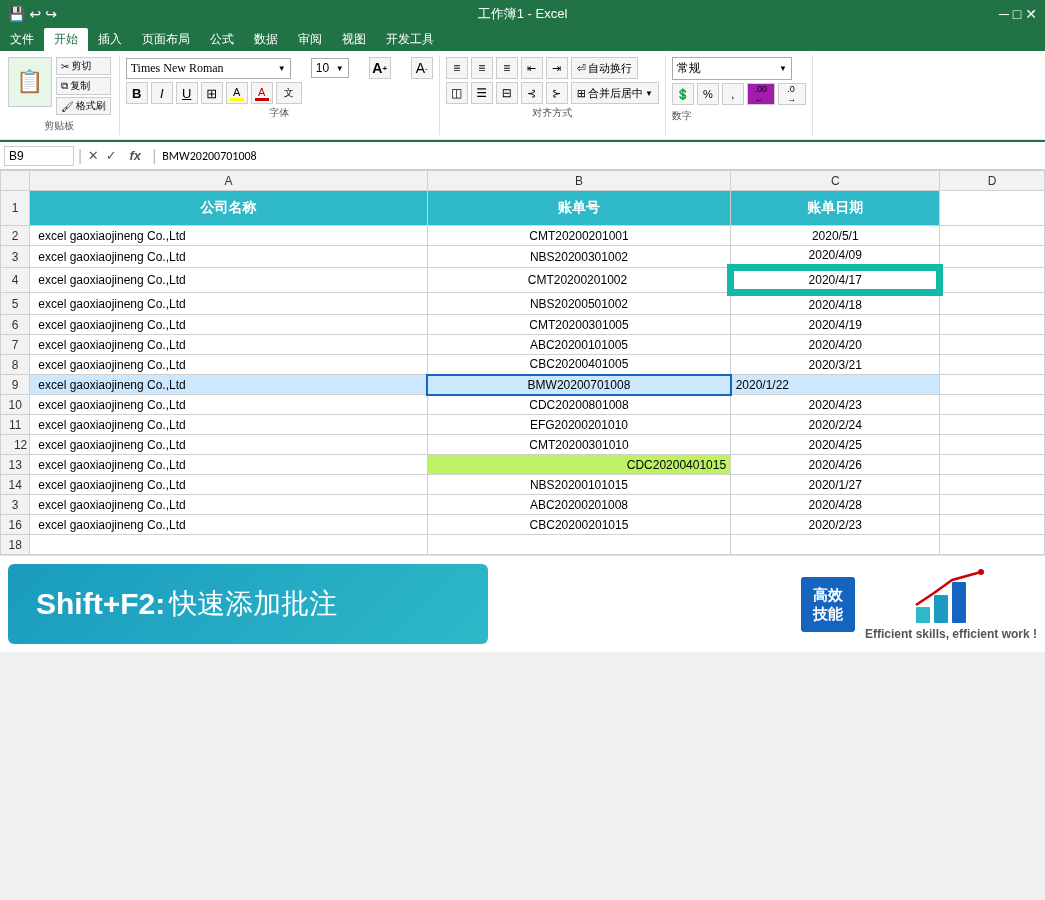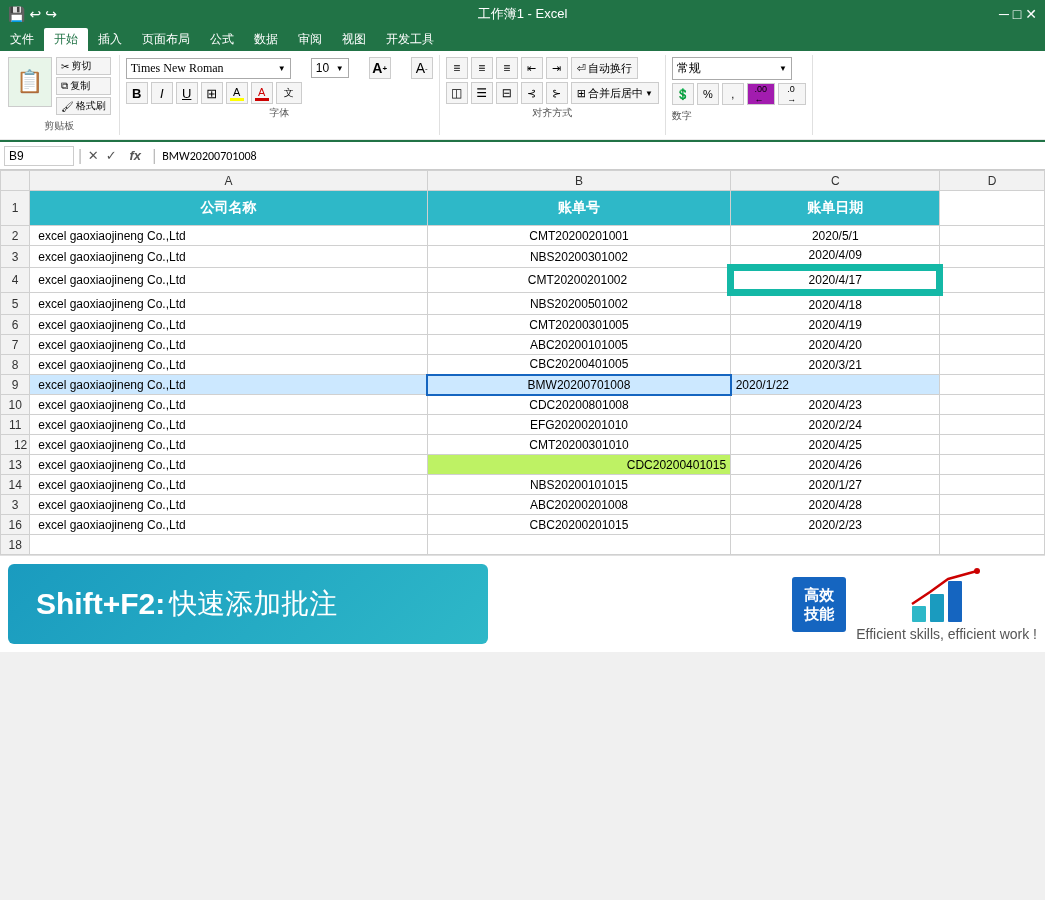--- a/index.html
+++ b/index.html
@@ -313,16 +313,16 @@
       <div>技能</div>
     </div>
     <div style="display:flex;flex-direction:column;align-items:center;">
       <svg width="80" height="60" viewBox="0 0 80 60">
         <rect x="5" y="40" width="14" height="16" fill="#2eb8c8" rx="1"></rect>
         <rect x="23" y="28" width="14" height="28" fill="#1a9bbf" rx="1"></rect>
         <rect x="41" y="15" width="14" height="41" fill="#1565c0" rx="1"></rect>
         <polyline points="5,38 23,26 41,13 70,5" stroke="#c00" stroke-width="2.5" fill="none" stroke-linejoin="round"></polyline>
         <circle cx="70" cy="5" r="3" fill="#c00"></circle>
       </svg>
-      <div style="font-size:14px;color:#555;white-space:nowrap;">Efficient skills, efficient work !</div>
+      <div style="font-size:12px;color:#555;white-space:nowrap;font-weight:bold;">Efficient skills, efficient work !</div>
     </div>
   </div>
 </div>
 
 </body></html>

